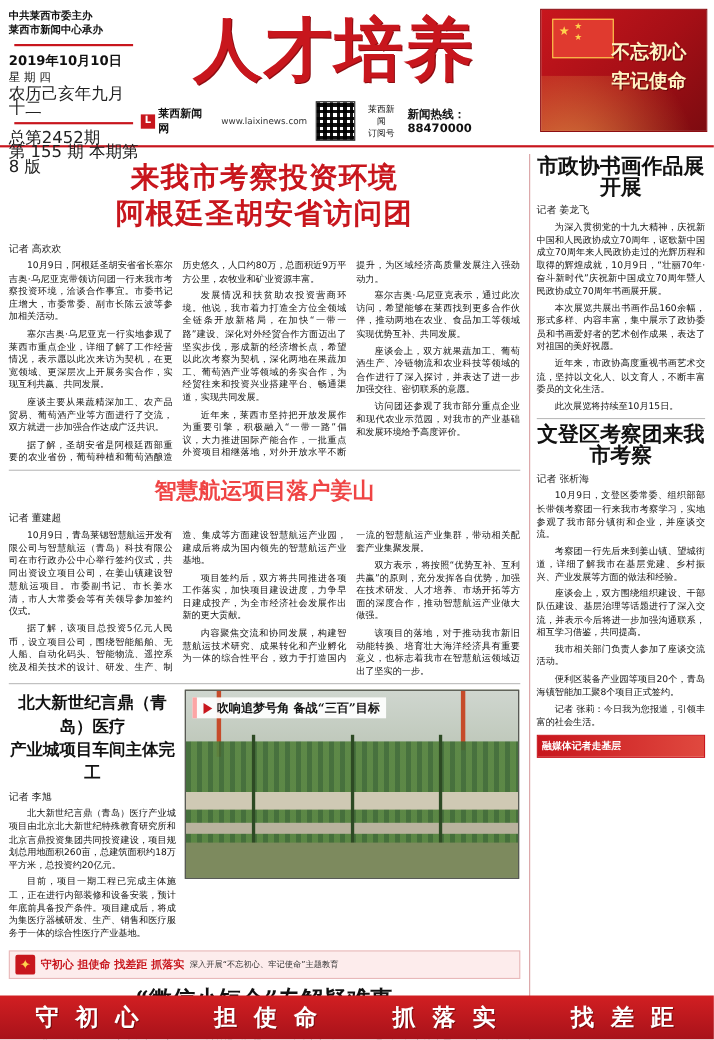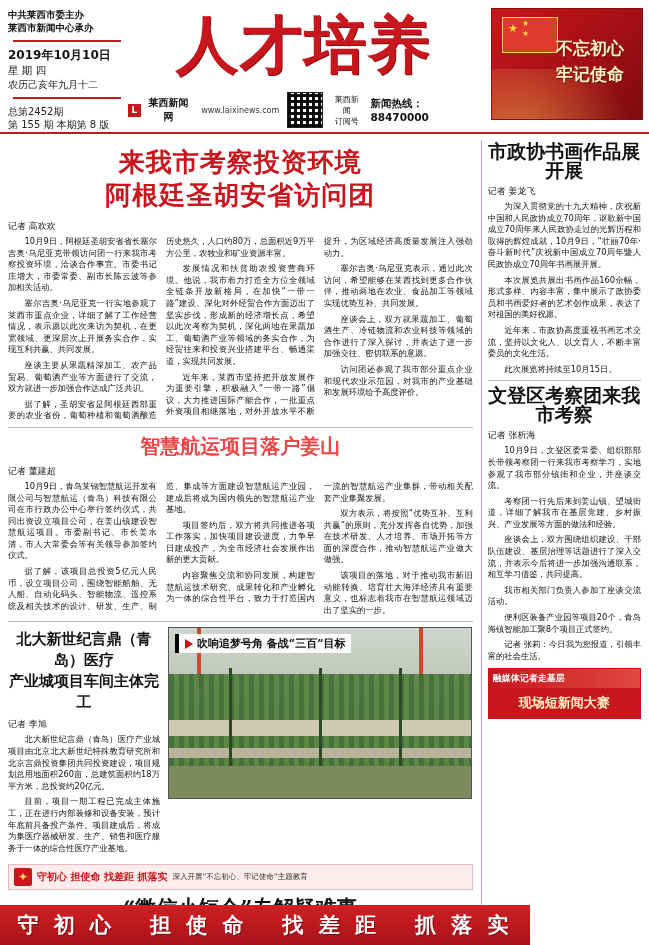--- a/index.html
+++ b/index.html
@@ -12,33 +12,33 @@
   }
   .page{position:relative;width:649px;height:945px;box-sizing:border-box;padding:0;}
 
   
   .masthead{position:relative;height:132px;border-bottom:2px solid #c8161d;}
   .mh-left{position:absolute;left:8px;top:8px;width:118px;text-align:left;}
   .mh-left .org{font-size:9.5px;line-height:13px;color:#111;font-weight:bold;}
   .mh-left .redline{margin:6px auto 6px;width:108px;height:2px;background:#c8161d;}
   .mh-left .dateline{font-size:10.5px;line-height:15px;color:#111;}
   .mh-left .dateline .big{font-size:12px;font-weight:bold;}
-  .mh-left .small{font-size:10px;line-height:13px;color:#222;}
+  .mh-left .small{font-size:15px;line-height:13px;color:#222;}
 
   .mh-title{position:absolute;left:128px;top:6px;width:352px;text-align:center;}
   .mh-title .cn{
     font-family:"DejaVu Serif","Liberation Serif",serif;
     font-size:62px;line-height:78px;font-weight:bold;color:#c8161d;
     letter-spacing:2px;
     text-shadow:1px 1px 0 #8d0d12;
   }
   .mh-sub{position:absolute;left:128px;top:92px;width:352px;display:flex;align-items:center;gap:8px;font-size:9px;}
   .mh-sub .logo{display:flex;align-items:center;gap:3px;}
   .mh-sub .logo .sq{width:13px;height:13px;background:#c8161d;color:#fff;font-size:9px;line-height:13px;text-align:center;font-weight:bold;}
-  .mh-sub .logo .tx{font-size:10px;font-weight:bold;color:#111;text-align:center;}
+  .mh-sub .logo .tx{font-size:10px;font-weight:bold;color:#111;}
   .mh-sub .url{font-size:8px;color:#333;}
   .qr{width:34px;height:34px;background:
       repeating-linear-gradient(0deg,#111 0 3px,#fff 3px 6px),
       repeating-linear-gradient(90deg,#111 0 3px,transparent 3px 6px);
       background-blend-mode:multiply;border:1px solid #222;}
   .qr-label{font-size:8px;line-height:11px;text-align:center;color:#111;}
   .hotline{font-size:10.5px;font-weight:bold;color:#111;margin-left:auto;}
 
   .mh-right{position:absolute;right:6px;top:8px;width:150px;height:110px;
     background:linear-gradient(135deg,#c8161d 0%,#a50f16 55%,#7d0b10 100%);
@@ -83,21 +83,21 @@
   .photo{position:relative;width:302px;height:170px;overflow:hidden;background:#6f7f53;border:1px solid #555;}
   .photo .sky{position:absolute;inset:0;background:linear-gradient(180deg,#cfd6cf 0%,#b9c3b3 40%,#8c9a79 100%);}
   .photo .scaff{position:absolute;left:0;right:0;top:46px;height:96px;
      background:repeating-linear-gradient(90deg,#3f6b35 0 5px,#56843f 5px 10px);opacity:.93;}
   .photo .deck{position:absolute;left:0;right:0;top:92px;height:16px;background:#cfc9b4;}
   .photo .deck2{position:absolute;left:0;right:0;top:120px;height:10px;background:#b9b39e;}
   .photo .ground{position:absolute;left:0;right:0;bottom:0;height:32px;background:#7d8a5e;}
   .photo .crane{position:absolute;width:4px;background:#c64b2a;}
   .photo .pole{position:absolute;width:3px;background:#2d4a24;}
   .photo .cap{position:absolute;left:6px;top:6px;display:flex;align-items:center;gap:4px;
-    background:rgba(255,255,255,.92);padding:2px 6px;border-left:4px solid #000000;}
+    background:rgba(255,255,255,.92);padding:2px 6px;border-left:4px solid #fca5a5;}
   .photo .cap .dot{width:0;height:0;border-left:8px solid #c8161d;border-top:5px solid transparent;border-bottom:5px solid transparent;}
   .photo .cap .tx{font-size:11px;font-weight:bold;color:#111;font-family:"DejaVu Serif","Liberation Serif",serif;}
 
   
   .mini-banner{display:flex;align-items:center;gap:5px;background:#fdecec;border:1px solid #e8b9ba;padding:3px 5px;margin:6px 0 4px;}
   .mini-banner .emb{width:18px;height:18px;background:#c8161d;border-radius:2px;color:#ffd34d;font-size:12px;line-height:18px;text-align:center;}
   .mini-banner .t1{font-size:10px;color:#c8161d;font-weight:bold;}
   .mini-banner .t2{font-size:7.5px;color:#333;}
 
   .wechat-title{
@@ -112,21 +112,21 @@
     font-family:"DejaVu Serif","Liberation Serif",serif;
     font-size:19px;line-height:19px;margin:2px 0 5px;
   }
   p.rbody{font-size:8.3px;line-height:11.6px;text-align:justify;margin:0 0 4px;text-indent:2em;}
   .r-promo{margin-top:6px;border:1px solid #c8161d;}
   .r-promo .top{background:linear-gradient(90deg,#c8161d,#e0493f);color:#fff;font-size:9px;padding:3px 4px;text-align:left;font-weight:bold;}
   .r-promo .mid{background:#c8161d;color:#fff3c4;font-size:13px;font-weight:bold;text-align:center;padding:6px 2px;
      font-family:"DejaVu Serif","Liberation Serif",serif;}
 
   
-  .footer{position:absolute;left:0;bottom:0;width:530px;height:40px;
+  .footer{position:absolute;left:0;bottom:0;width:649px;height:40px;
     background:linear-gradient(180deg,#d21f22,#a8121a);display:flex;align-items:center;justify-content:space-around;}
   .footer span{color:#fff;font-size:21px;font-weight:bold;letter-spacing:4px;
     font-family:"DejaVu Serif","Liberation Serif",serif;text-shadow:1px 1px 0 #7d0b10;}
 
   .clear{clear:both;}
 </style>
 </head>
 <body>
 
 <div class="page">
@@ -274,24 +274,23 @@
       <p class="rbody">10月9日，文登区委常委、组织部部长带领考察团一行来我市考察学习，实地参观了我市部分镇街和企业，并座谈交流。</p>
       <p class="rbody">考察团一行先后来到姜山镇、望城街道，详细了解我市在基层党建、乡村振兴、产业发展等方面的做法和经验。</p>
       <p class="rbody">座谈会上，双方围绕组织建设、干部队伍建设、基层治理等话题进行了深入交流，并表示今后将进一步加强沟通联系，相互学习借鉴，共同提高。</p>
       <p class="rbody">我市相关部门负责人参加了座谈交流活动。</p>
 
       <p class="rbody">便利区装备产业园等项目20个，青岛海镇智能加工聚8个项目正式签约。</p>
       <p class="rbody">记者 张莉：今日我为您报道，引领丰富的社会生活。</p>
 
       <div class="r-promo">
         <div class="top">融媒体记者走基层</div>
-        <div class="mid">现场短新闻大赛</div>
       </div>
     </div>
   </div>
 
   <div class="footer">
     <span>守 初 心</span>
     <span>担 使 命</span>
+    <span>抓 落 实</span>
     <span>找 差 距</span>
-    <span>抓 落 实</span>
   </div>
 </div>
 
 </body></html>

